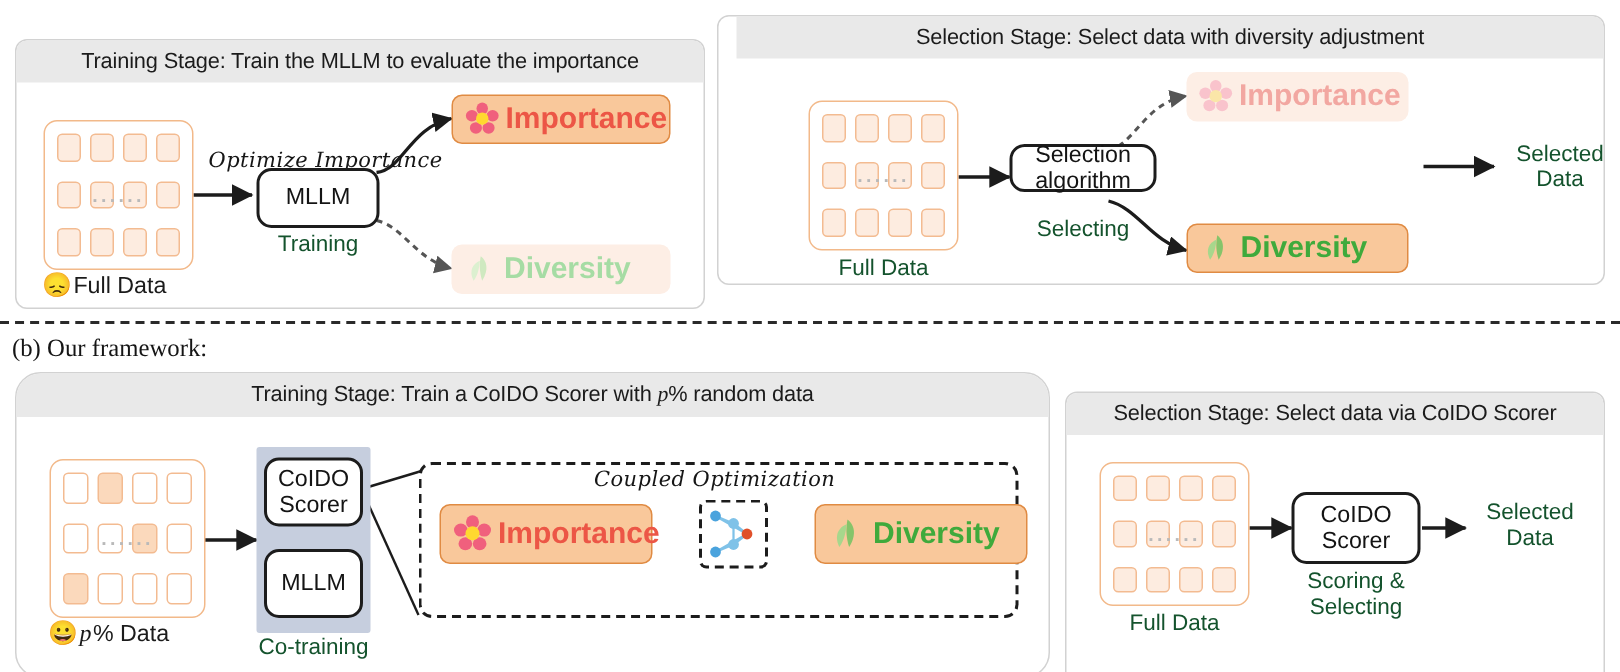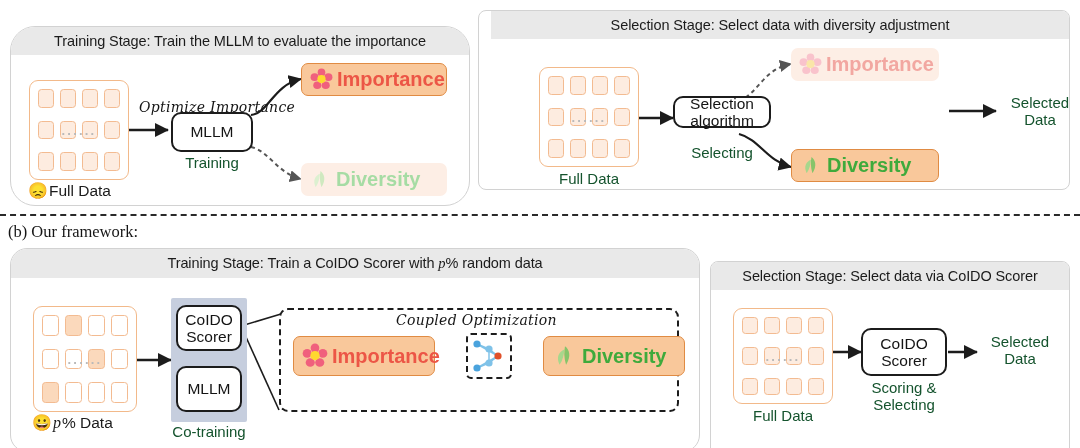--- a/index.html
+++ b/index.html
@@ -165,21 +165,21 @@
     pointer-events: none;
     overflow: visible;
   }
 </style>
 </head>
 <body>
 
 <div class="page">
 
 
-  <div class="panel" style="left:10px; top:26px; width:460px; height:180px;border-radius:25px;">
+  <div class="panel" style="left:10px; top:26px; width:460px; height:180px;">
     <div class="panel-header">Training Stage: Train the MLLM to evaluate the importance</div>
     <div class="panel-body">
 
       <svg class="overlay">
         <defs>
           <marker id="ar1" markerWidth="7" markerHeight="7" refX="5.6" refY="3" orient="auto">
             <path d="M0,0 L6,3 L0,6 z" fill="#1c1c1c"></path>
           </marker>
           <marker id="ar1d" markerWidth="7" markerHeight="7" refX="5.6" refY="3" orient="auto">
             <path d="M0,0 L6,3 L0,6 z" fill="#555"></path>

